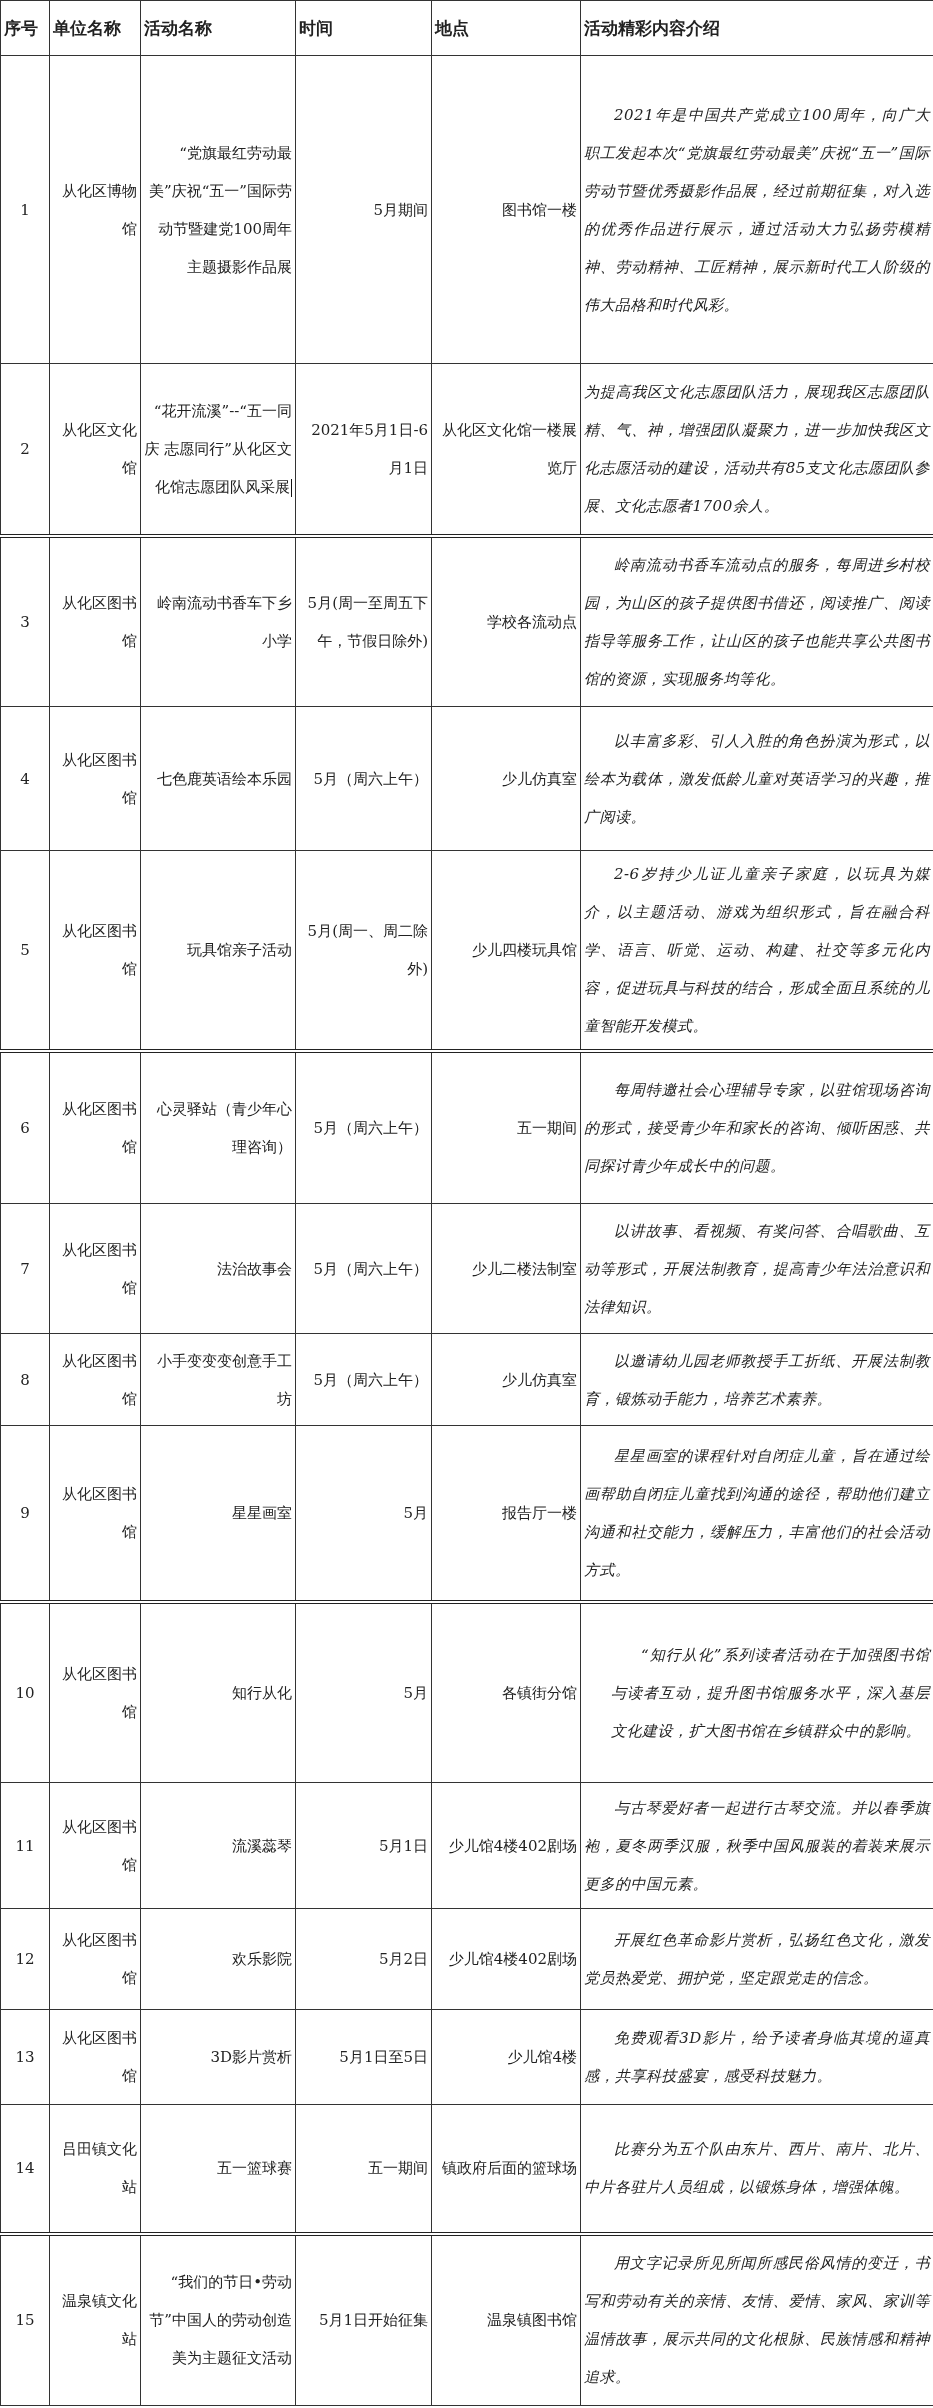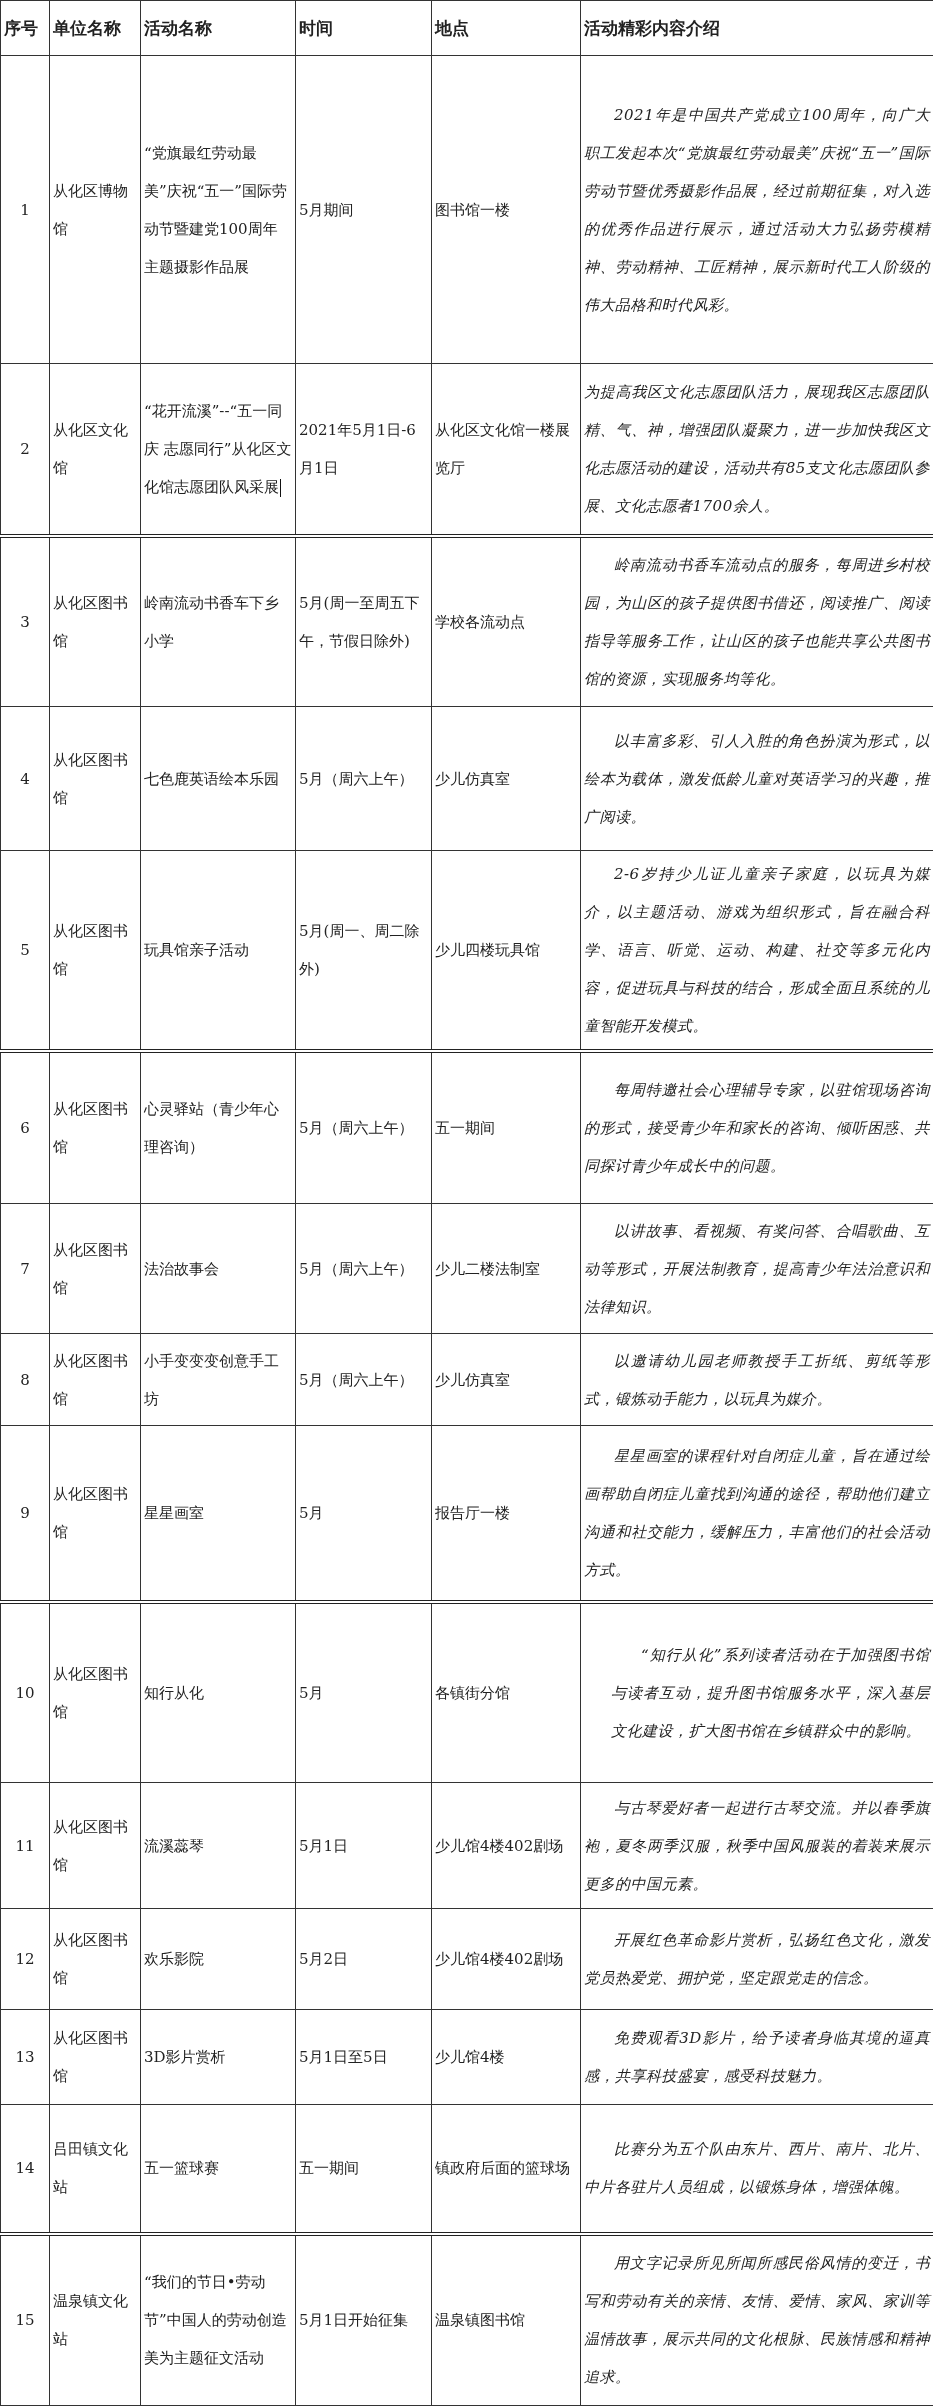--- a/index.html
+++ b/index.html
@@ -3,21 +3,21 @@
 <meta charset="utf-8">
 <style>
   html, body { margin:0; padding:0; background:#ffffff; }
   body { width:933px; height:2408px; position:relative; overflow:hidden;
          font-family:"DejaVu Serif","Liberation Serif",serif; color:#222; }
   table.sched { position:absolute; left:0; top:0; width:933px; border-collapse:collapse; table-layout:fixed; }
   table.sched td, table.sched th { border:1.5px solid #333; padding:0 3px; vertical-align:middle;
          font-size:15px; line-height:38px; font-weight:normal; }
   table.sched th { font-weight:bold; font-size:17px; text-align:left; height:54px; }
   td.c-no { text-align:center; font-size:16px; }
-  td.c-unit, td.c-name, td.c-time, td.c-place { text-align:left; }
+  td.c-unit, td.c-name, td.c-time, td.c-place { text-align:right; }
   td.c-desc { text-align:justify; line-height:43px; font-size:15px; letter-spacing:0.5px;font-style:italic; }
   tr.thick-bottom td { border-bottom:4px double #222;margin-left:28px; }
   td.small { font-size:12.5px; line-height:36px; }
   .cursor { display:inline-block; width:1px; height:18px; background:#111; vertical-align:middle; margin-left:1px; }
 </style>
 </head>
 <body>
 
 <table class="sched">
   <colgroup>
@@ -94,21 +94,21 @@
         <td class="c-time">5月（周六上午）</td>
         <td class="c-place">少儿二楼法制室</td>
         <td class="c-desc" style="text-indent: 2em;">以讲故事、看视频、有奖问答、合唱歌曲、互动等形式，开展法制教育，提高青少年法治意识和法律知识。</td>
       </tr>
       <tr style="height: 92px;">
         <td class="c-no">8</td>
         <td class="c-unit">从化区图书馆</td>
         <td class="c-name">小手变变变创意手工坊</td>
         <td class="c-time">5月（周六上午）</td>
         <td class="c-place">少儿仿真室</td>
-        <td class="c-desc" style="text-indent: 2em;">以邀请幼儿园老师教授手工折纸、剪纸等形式，锻炼动手能力，以玩具为媒介。</td>
+        <td class="c-desc" style="text-indent: 2em;">以邀请幼儿园老师教授手工折纸、开展法制教育，锻炼动手能力，培养艺术素养。</td>
       </tr>
       <tr class="thick-bottom" style="height: 176px;">
         <td class="c-no">9</td>
         <td class="c-unit">从化区图书馆</td>
         <td class="c-name">星星画室</td>
         <td class="c-time">5月</td>
         <td class="c-place">报告厅一楼</td>
         <td class="c-desc" style="text-indent: 2em;">星星画室的课程针对自闭症儿童，旨在通过绘画帮助自闭症儿童找到沟通的途径，帮助他们建立沟通和社交能力，缓解压力，丰富他们的社会活动方式。</td>
       </tr>
       <tr style="height: 181px;">

